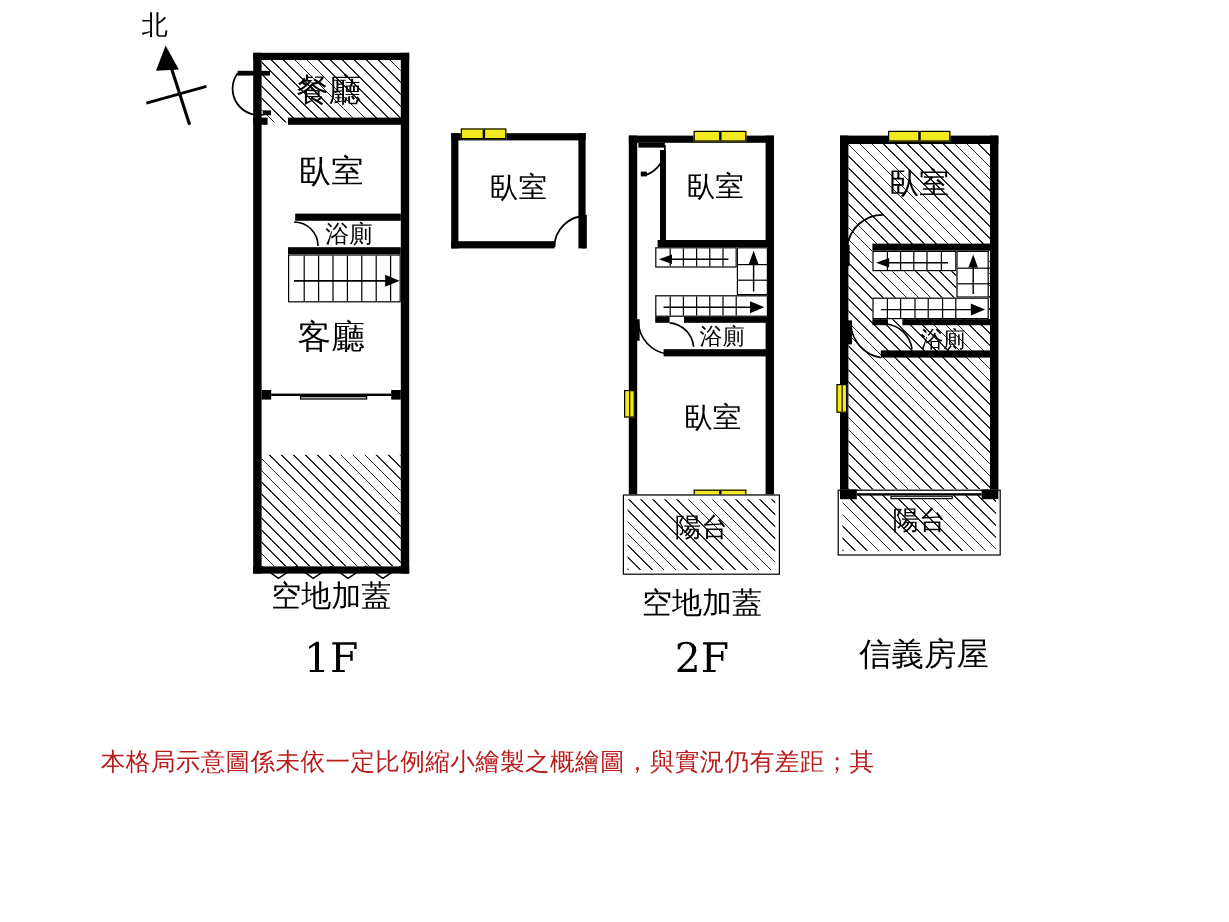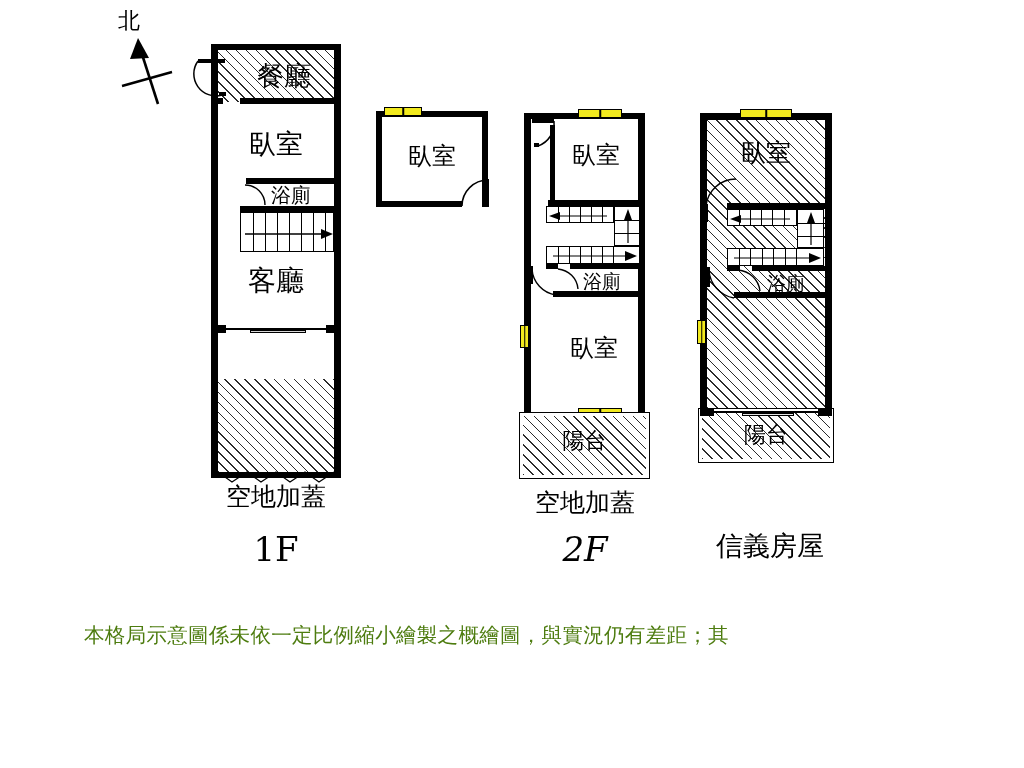--- a/index.html
+++ b/index.html
@@ -54,21 +54,21 @@
   .stair { position:absolute; border:1.2px solid #000; background:#fff; }
   .stair .tread { position:absolute; top:0; bottom:0; width:1.2px; background:#000; }
 
   
   #disclaimer {
     position:absolute;
     left:84px; top:620px; width:880px;
     font-family:"DejaVu Serif", serif;
     font-size:20.5px;
     line-height:1.52;
-    color:#4d7c0f;
+    color:#b91c1c;
     letter-spacing:0.3px;
     text-align:left;
   }
 
   
   #watermark {
     position:absolute; left:330px; top:330px;
     width:370px; height:100px;
     pointer-events:none;
     opacity:1;
@@ -113,21 +113,21 @@
   </div>
 
   <div class="abs" style="left:0; top:0;">
 
     <div class="abs wall" style="left:211px; top:44px;  width:130px; height:6px;"></div>
     <div class="abs wall" style="left:211px; top:44px;  width:7px;  height:434px;"></div>
     <div class="abs wall" style="left:334px; top:44px;  width:7px;  height:434px;"></div>
     <div class="abs wall" style="left:211px; top:472px; width:130px; height:6px;"></div>
 
     <div class="abs hatch" style="left:218px; top:50px; width:116px; height:52px;"></div>
-    <div class="abs rlabel" style="left:216px; top:62px; width:136px; font-size:27px;">餐廳</div>
+    <div class="abs rlabel" style="left:206px; top:62px; width:136px; font-size:27px;">餐廳</div>
 
     <svg class="abs" style="left:192px; top:56px;" width="34" height="48" viewBox="0 0 34 48">
       <rect x="6" y="3" width="27" height="4" fill="#000"></rect>
       <path d="M6 5 A22 22 0 0 0 30 39" stroke="#000" stroke-width="1.5" fill="none"></path>
       <rect x="27" y="36" width="7" height="4" fill="#000"></rect>
     </svg>
 
     <div class="abs wall" style="left:240px; top:98px; width:100px; height:6px;"></div>
     <div class="abs wall" style="left:211px; top:98px; width:12px; height:6px;"></div>
 
@@ -267,21 +267,21 @@
     <svg class="abs" style="left:530px; top:414px;" width="34" height="36" viewBox="0 0 34 36">
       <rect x="1" y="1" width="22" height="4" fill="#000"></rect>
       <path d="M22 3 A24 24 0 0 1 6 28" stroke="#000" stroke-width="1.4" fill="none"></path>
     </svg>
 
     <div class="abs outline-thin" style="left:519px; top:412px; width:131px; height:67px; background:#fff;"></div>
     <div class="abs hatch" style="left:523px; top:416px; width:123px; height:59px;"></div>
     <div class="abs rlabel" style="left:523px; top:430px; width:123px; font-size:22px;">陽台</div>
 
     <div class="abs floor-label" style="left:505px; top:490px; width:160px; font-size:25px;">空地加蓋</div>
-    <div class="abs floor-label" style="left:530px; top:532px; width:110px; font-size:34px;font-style:italic;">2F</div>
+    <div class="abs floor-label" style="left:530px; top:532px; width:110px; font-size:34px;">2F</div>
   </div>
 
   <div class="abs" style="left:0; top:0;">
 
     <div class="abs wall" style="left:700px; top:113px; width:132px; height:7px;"></div>
     <div class="abs wall" style="left:700px; top:113px; width:7px;   height:301px;"></div>
     <div class="abs wall" style="left:825px; top:113px; width:7px;   height:301px;"></div>
 
     <div class="abs hatch" style="left:707px; top:120px; width:118px; height:288px;"></div>
 

